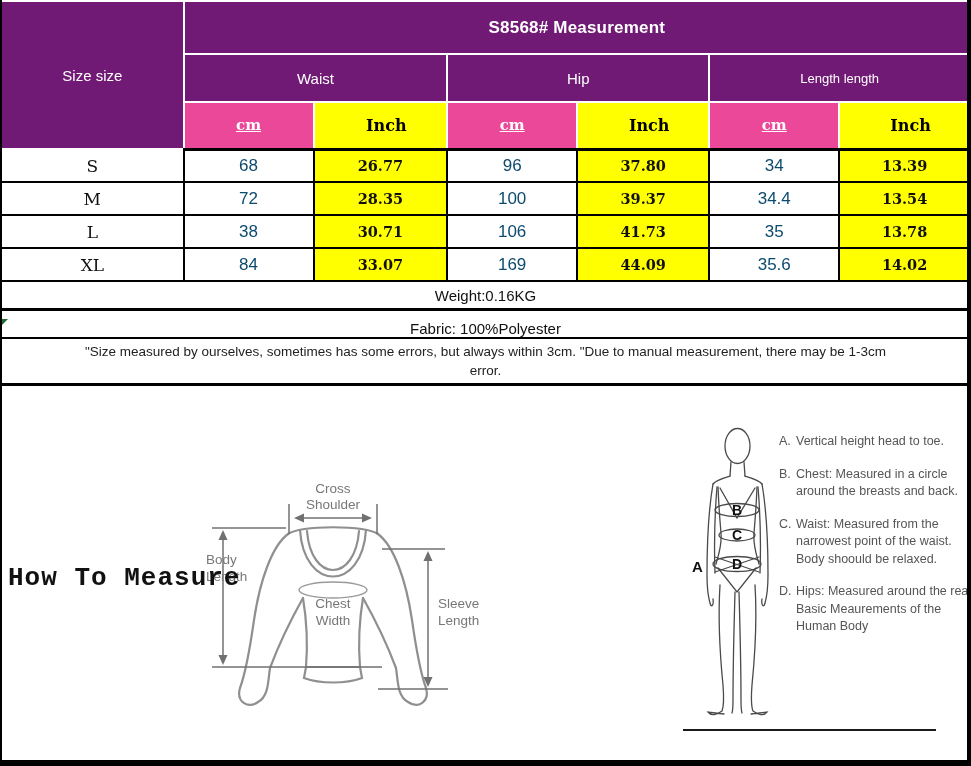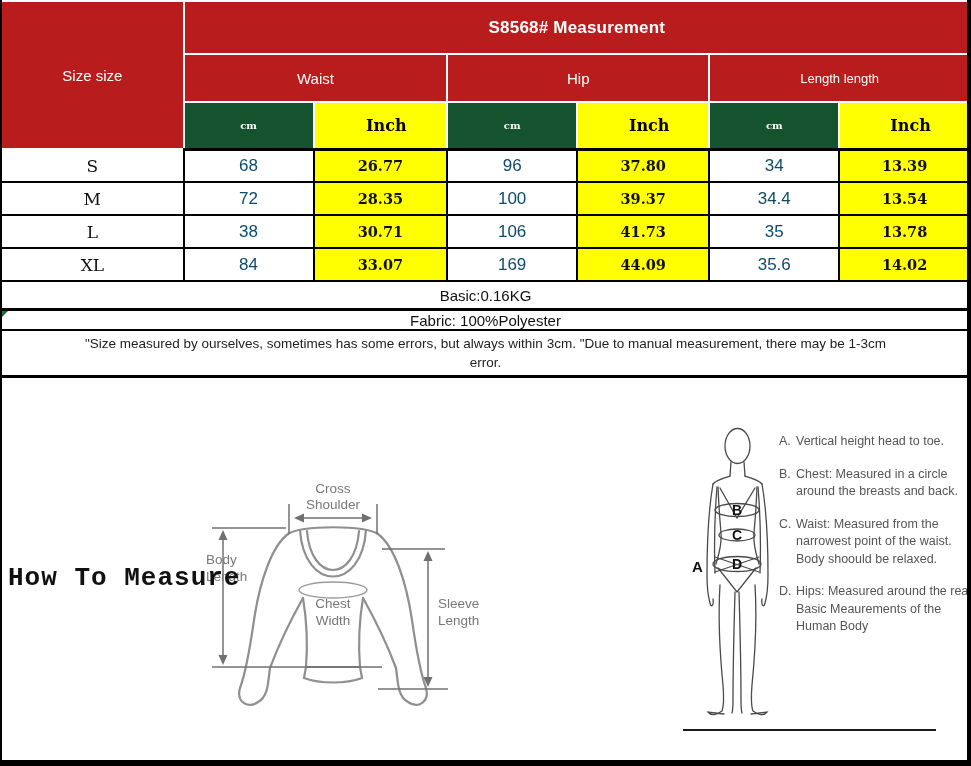--- a/index.html
+++ b/index.html
@@ -13,48 +13,48 @@
   .edge.left { left:0; top:0; width:2px; height:766px; }
   .edge.right { right:0; top:0; width:4px; height:766px; }
   .edge.bottom { left:0; bottom:0; width:971px; height:6px; }
 
   
   table.size-table { width:971px; border-collapse:collapse; table-layout:fixed; }
   col.c-size { width:18.85%; } col.c-wcm { width:13.4%; } col.c-win { width:13.8%; }
   col.c-hcm { width:13.4%; }  col.c-hin { width:13.65%; } col.c-lcm { width:13.4%; }
   col.c-lin { width:13.5%; }
   td { text-align:center; vertical-align:middle; }
-  .hdr { background:#b91c1c; color:#fff; border:2px solid #fff; }
+  .hdr { background:#701a75; color:#fff; border:2px solid #fff; }
   tr.r-title { height:53px; }
   tr.r-group { height:48px; }
   tr.r-units { height:47px; }
   tr.r-data  { height:33px; }
   td.title-cell { font-weight:bold; font-size:17px; letter-spacing:.2px; }
   td.size-cell  { font-weight:normal; font-size:15px; }
   td.group-cell { font-weight:normal; font-size:15px; }
   td.group-cell.small { font-size:13px; }
   td.unit-cm {
-    background:#14532d; color:#fff; border:2px solid #fff; border-bottom:3px solid #000;
-    font-family:"DejaVu Serif", serif; font-weight:bold; font-size:10px;
+    background:#ec4899; color:#fff; border:2px solid #fff; border-bottom:3px solid #000;
+    font-family:"DejaVu Serif", serif; font-weight:bold; font-size:15px;text-decoration:underline;
   }
   td.unit-inch {
     background:#ffff00; color:#000; border:2px solid #fff; border-bottom:3px solid #000;
     font-family:"DejaVu Serif", serif; font-weight:bold; font-size:16px;padding-left:12px;
   }
   tr.r-data td { border:2px solid #000; background:#fff; }
   td.d-size { font-family:"DejaVu Serif", serif; font-size:17px; color:#111; }
   td.d-cm   { font-size:17px; color:#0c4a6e; }
   td.d-inch { background:#ffff00 !important; font-family:"DejaVu Serif", serif;
               font-weight:bold; font-size:14.5px; color:#111;margin-top:45px; }
 
   
   .bar { width:971px; display:flex; align-items:center; justify-content:center;
          background:#fff; position:relative; }
   .bar-weight { height:29px; border-bottom:3px solid #000; font-size:15px; color:#111; }
-  .bar-fabric { height:20px; border-bottom:2px solid #000; font-size:15px; color:#111; }
+  .bar-fabric { height:20px; border-bottom:2px solid #000; font-size:15px; color:#111;margin-top:8px; }
   .bar-note   { height:47px; border-bottom:3px solid #000; font-size:13.5px; color:#222;
                 flex-direction:column; line-height:19px; }
   .flag { position:absolute; left:0; top:0; width:0; height:0;
           border-top:8px solid #1e6b30; border-right:8px solid transparent; }
 
   
   .howto {
     position:absolute; left:8px; top:563px; z-index:5;
     font-family:"Liberation Mono", monospace; font-weight:600;
     font-size:26px; color:#111; letter-spacing:1px; white-space:nowrap;
@@ -139,21 +139,21 @@
         <td class="d-inch">33.07</td>
         <td class="d-cm">169</td>
         <td class="d-inch">44.09</td>
         <td class="d-cm">35.6</td>
         <td class="d-inch">14.02</td>
       </tr>
     </tbody>
   </table>
 
   <div class="bar bar-weight">
-    <span>Basic:0.16KG</span>
+    <span>Weight:0.16KG</span>
   </div>
   <div class="bar bar-fabric">
     <span class="flag"></span>
     <span>Fabric: 100%Polyester</span>
   </div>
   <div class="bar bar-note">
     <div>"Size measured by ourselves, sometimes has some errors, but always within 3cm. "Due to manual measurement, there may be 1-3cm</div>
     <div>error.</div>
   </div>
 

